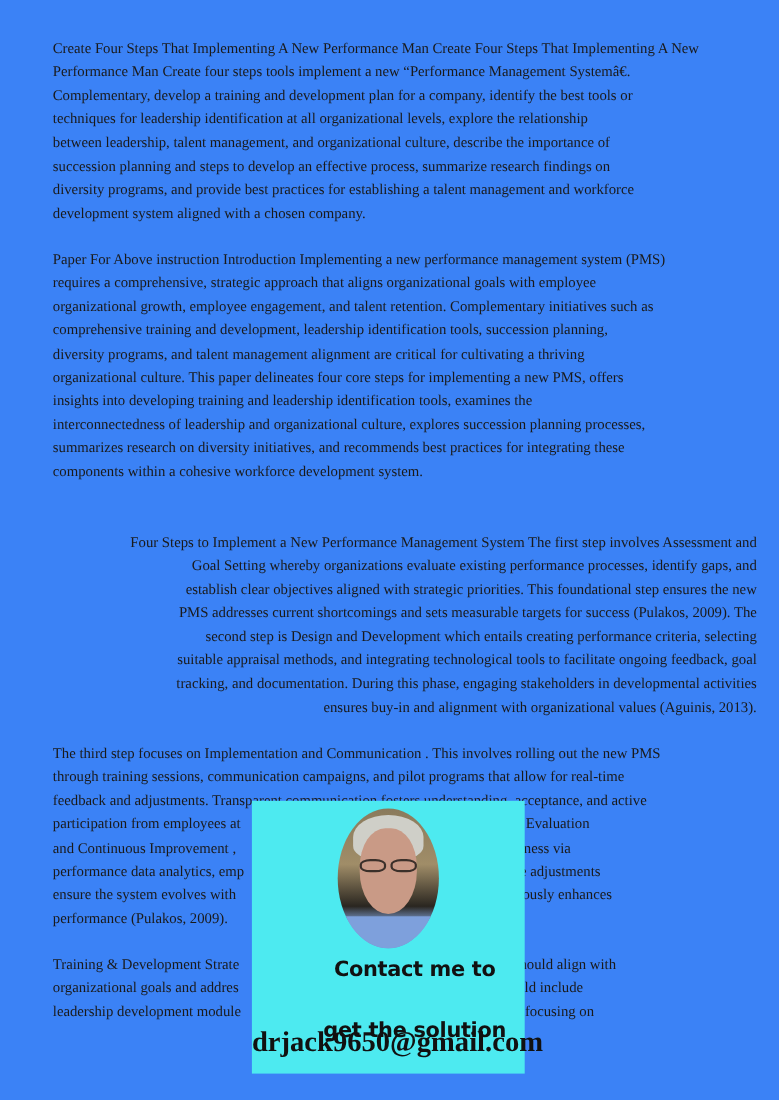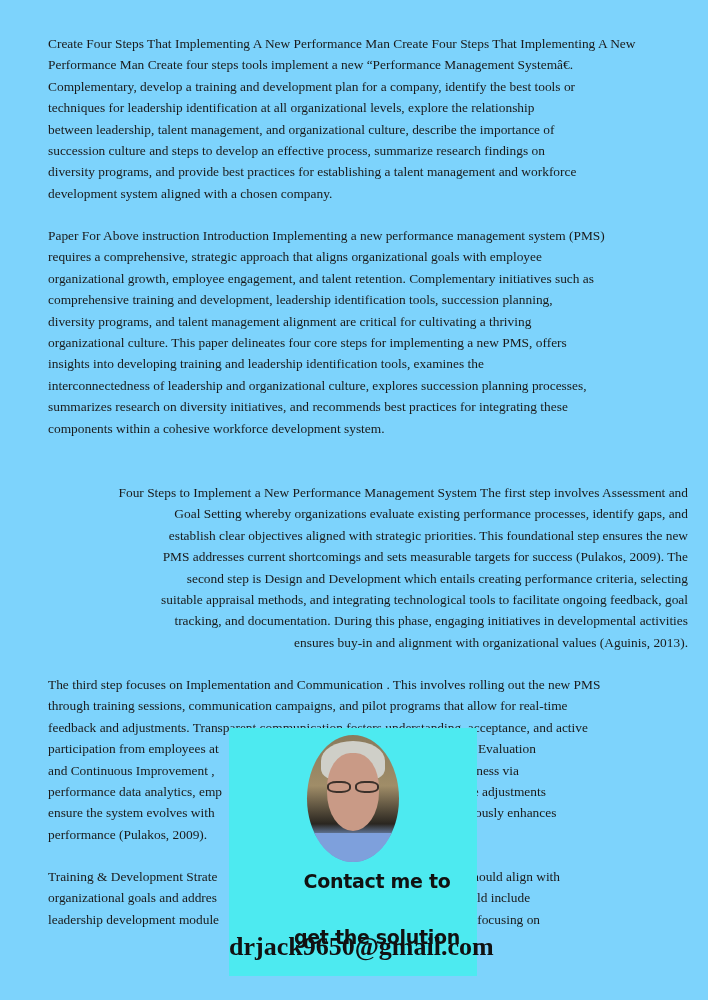--- a/index.html
+++ b/index.html
@@ -1,17 +1,17 @@
 <!DOCTYPE html>
 <html><head>
   <meta charset="utf-8">
   <style>
     html, body { margin: 0; padding: 0; background: #ffffff; }
     body { width: 708px; height: 1000px; position: relative; overflow: hidden; }
-    .page { position: absolute; left: 0; top: 0; width: 708px; height: 1000px; background: #7dd3fc; }
+    .page { position: absolute; left: 0; top: 0; width: 708px; height: 1000px; background: #3b82f6; }
     .para {
       position: absolute; left: 48px; width: 640px;
       font-family: "Liberation Serif", serif; font-size: 13.4px; color: #1a1a1a;
       line-height: 21.4px; margin: 0;
     }
     .line { display: block; white-space: nowrap; }
     .overlay {
       position: absolute; left: 229px; top: 728px; width: 248px; height: 248px;
       background: #4deaf0;
     }
@@ -39,21 +39,21 @@
 <body>
 
 <div class="page">
 
   <div class="para" style="top:33px;">
     <span class="line">Create Four Steps That Implementing A New Performance Man Create Four Steps That Implementing A New</span>
     <span class="line">Performance Man Create four steps tools implement a new “Performance Management Systemâ€.</span>
     <span class="line">Complementary, develop a training and development plan for a company, identify the best tools or</span>
     <span class="line">techniques for leadership identification at all organizational levels, explore the relationship</span>
     <span class="line">between leadership, talent management, and organizational culture, describe the importance of</span>
-    <span class="line">succession culture and steps to develop an effective process, summarize research findings on</span>
+    <span class="line">succession planning and steps to develop an effective process, summarize research findings on</span>
     <span class="line">diversity programs, and provide best practices for establishing a talent management and workforce</span>
     <span class="line">development system aligned with a chosen company.</span>
   </div>
 
   <div class="para" style="top:225px;">
     <span class="line">Paper For Above instruction Introduction Implementing a new performance management system (PMS)</span>
     <span class="line">requires a comprehensive, strategic approach that aligns organizational goals with employee</span>
     <span class="line">organizational growth, employee engagement, and talent retention. Complementary initiatives such as</span>
     <span class="line">comprehensive training and development, leadership identification tools, succession planning,</span>
     <span class="line">diversity programs, and talent management alignment are critical for cultivating a thriving</span>
@@ -64,21 +64,21 @@
     <span class="line">components within a cohesive workforce development system.</span>
   </div>
 
   <div class="para" style="top:482px;text-align:right;">
     <span class="line">Four Steps to Implement a New Performance Management System The first step involves Assessment and</span>
     <span class="line">Goal Setting whereby organizations evaluate existing performance processes, identify gaps, and</span>
     <span class="line">establish clear objectives aligned with strategic priorities. This foundational step ensures the new</span>
     <span class="line">PMS addresses current shortcomings and sets measurable targets for success (Pulakos, 2009). The</span>
     <span class="line">second step is Design and Development which entails creating performance criteria, selecting</span>
     <span class="line">suitable appraisal methods, and integrating technological tools to facilitate ongoing feedback, goal</span>
-    <span class="line">tracking, and documentation. During this phase, engaging initiatives in developmental activities</span>
+    <span class="line">tracking, and documentation. During this phase, engaging stakeholders in developmental activities</span>
     <span class="line">ensures buy-in and alignment with organizational values (Aguinis, 2013).</span>
   </div>
 
   <div class="para" style="top:674px;">
     <span class="line">The third step focuses on Implementation and Communication . This involves rolling out the new PMS</span>
     <span class="line">through training sessions, communication campaigns, and pilot programs that allow for real-time</span>
     <span class="line">feedback and adjustments. Transparent communication fosters understanding, acceptance, and active</span>
     <span class="line" style="white-space:pre;">participation from employees at                                                          final step is Evaluation</span>
     <span class="line" style="white-space:pre;">and Continuous Improvement ,                                                             S effectiveness via</span>
     <span class="line" style="white-space:pre;">performance data analytics, emp                                                          es. Iterative adjustments</span>

